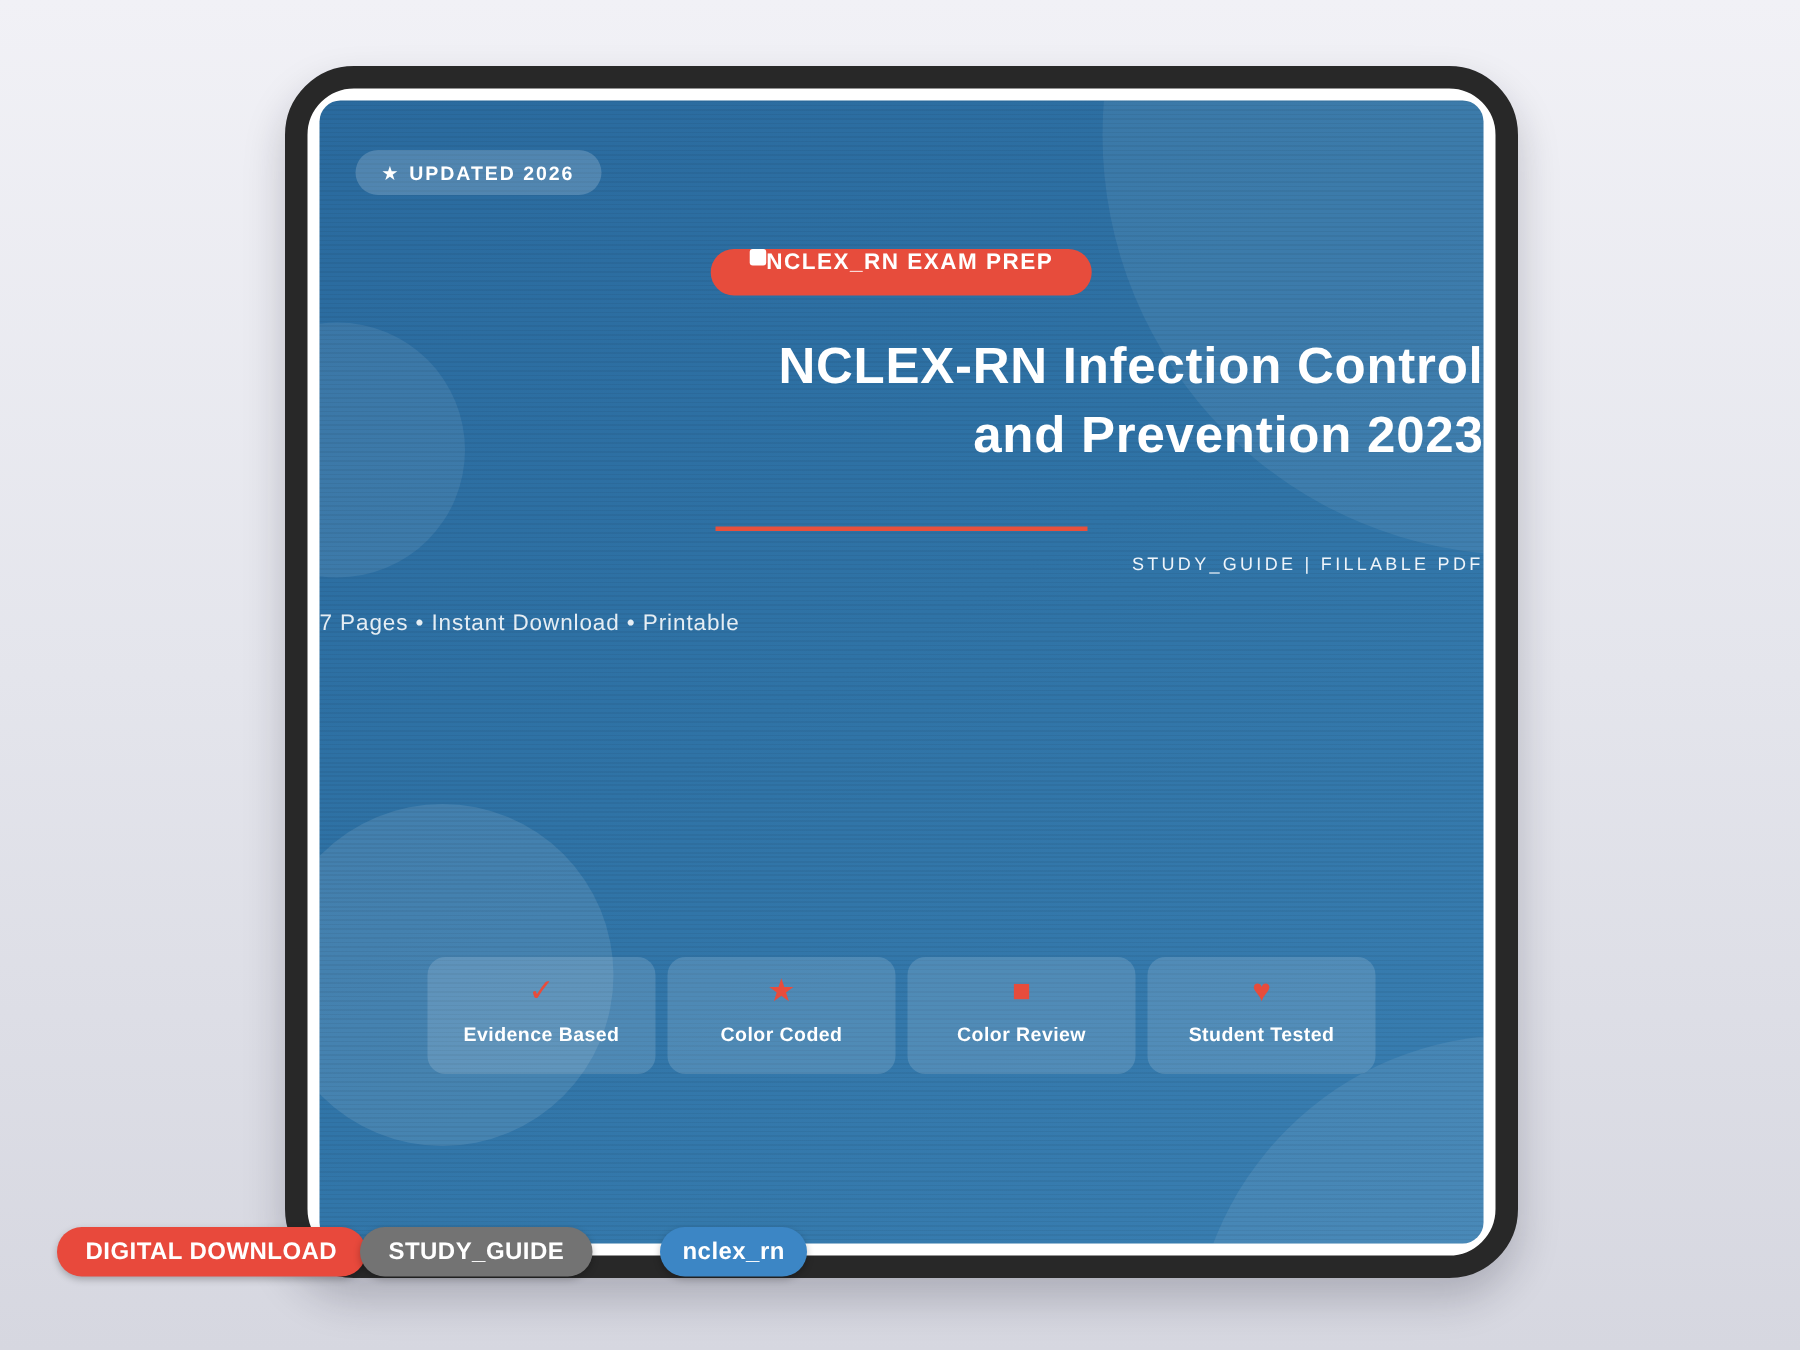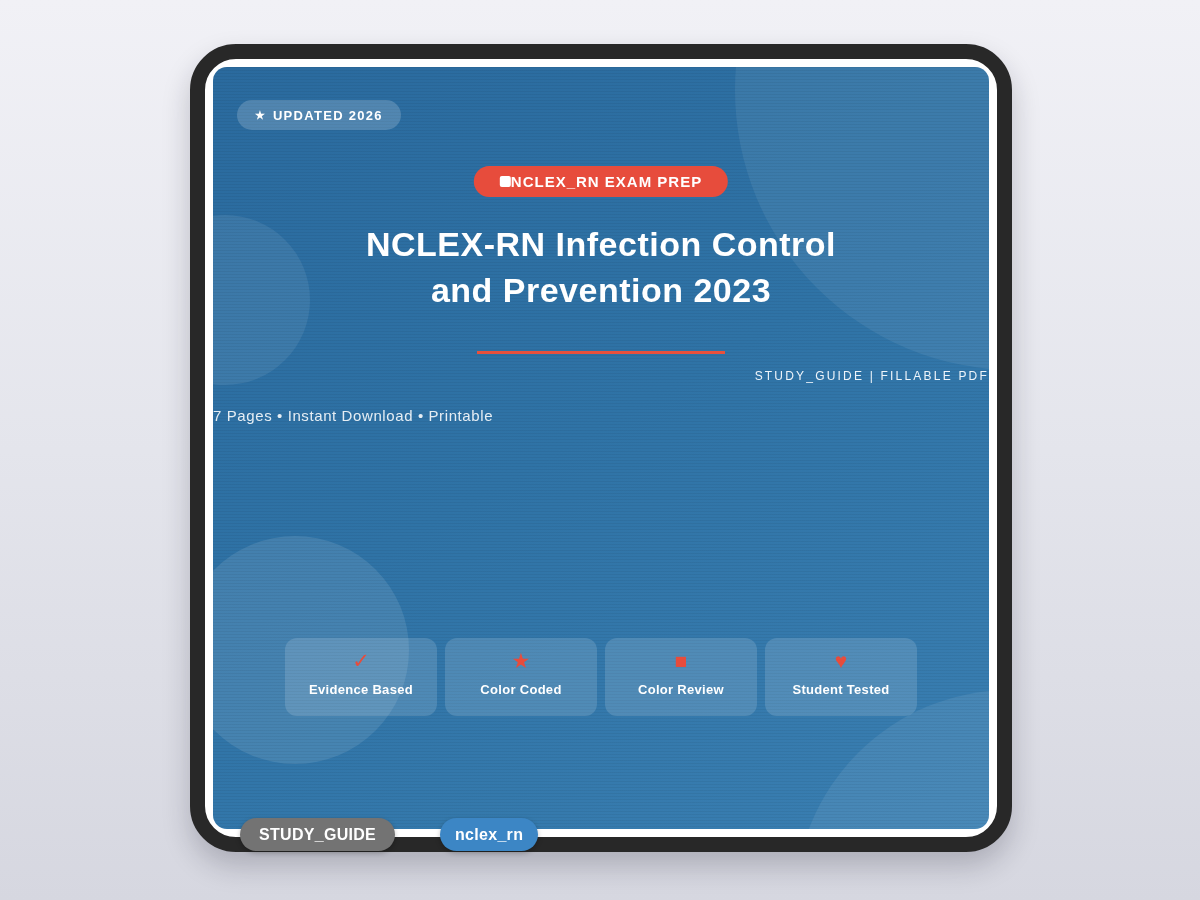--- a/index.html
+++ b/index.html
@@ -43,33 +43,33 @@
     display:inline-flex; align-items:center; gap:8px;
     padding:0 18px; border-radius:16px;
     background:rgba(255,255,255,0.18);
     color:#ffffff; font-size:13px; font-weight:700; letter-spacing:1.3px;
     z-index:3;
   }
   .updated-badge .star { font-size:11px; letter-spacing:0; }
 
   .category-pill {
     position:absolute; top:99px; left:50%; transform:translateX(-50%);
-    height:31px; display:inline-flex; align-items:center; gap:0;
+    height:31px; display:inline-flex; align-items:flex-start; gap:0;
     padding:0 26px; border-radius:16px;
     background:#e74c3c;
     color:#ffffff; font-size:15px; font-weight:700; letter-spacing:1px;
     white-space:nowrap; z-index:3;
   }
   .category-pill .sq {
     width:11px; height:11px; background:#ffffff; border-radius:2px; flex:0 0 auto;
   }
 
   .cover-title {
     position:absolute; top:154px; left:0; right:0; z-index:3;
-    text-align:center; color:#ffffff;
+    text-align:right; color:#ffffff;
     font-size:34px; font-weight:700; line-height:46px; letter-spacing:0.5px;
   }
 
   .divider {
     position:absolute; top:284px; left:50%; transform:translateX(-50%);
     width:248px; height:3px; background:#e8503c; z-index:3;
   }
 
   .subtitle {
     position:absolute; top:302px; left:0; right:0; z-index:3;
@@ -165,16 +165,17 @@
         <div class="feature-card">
           <div class="feature-icon">♥</div>
           <div class="feature-label">Student Tested</div>
         </div>
       </div>
 
 
     </div>
   </div>
 
+  <div class="tag tag-red">DIGITAL DOWNLOAD</div>
   <div class="tag tag-navy">STUDY_GUIDE</div>
   <div class="tag tag-blue">nclex_rn</div>
 
 </div>
 
 </body></html>

